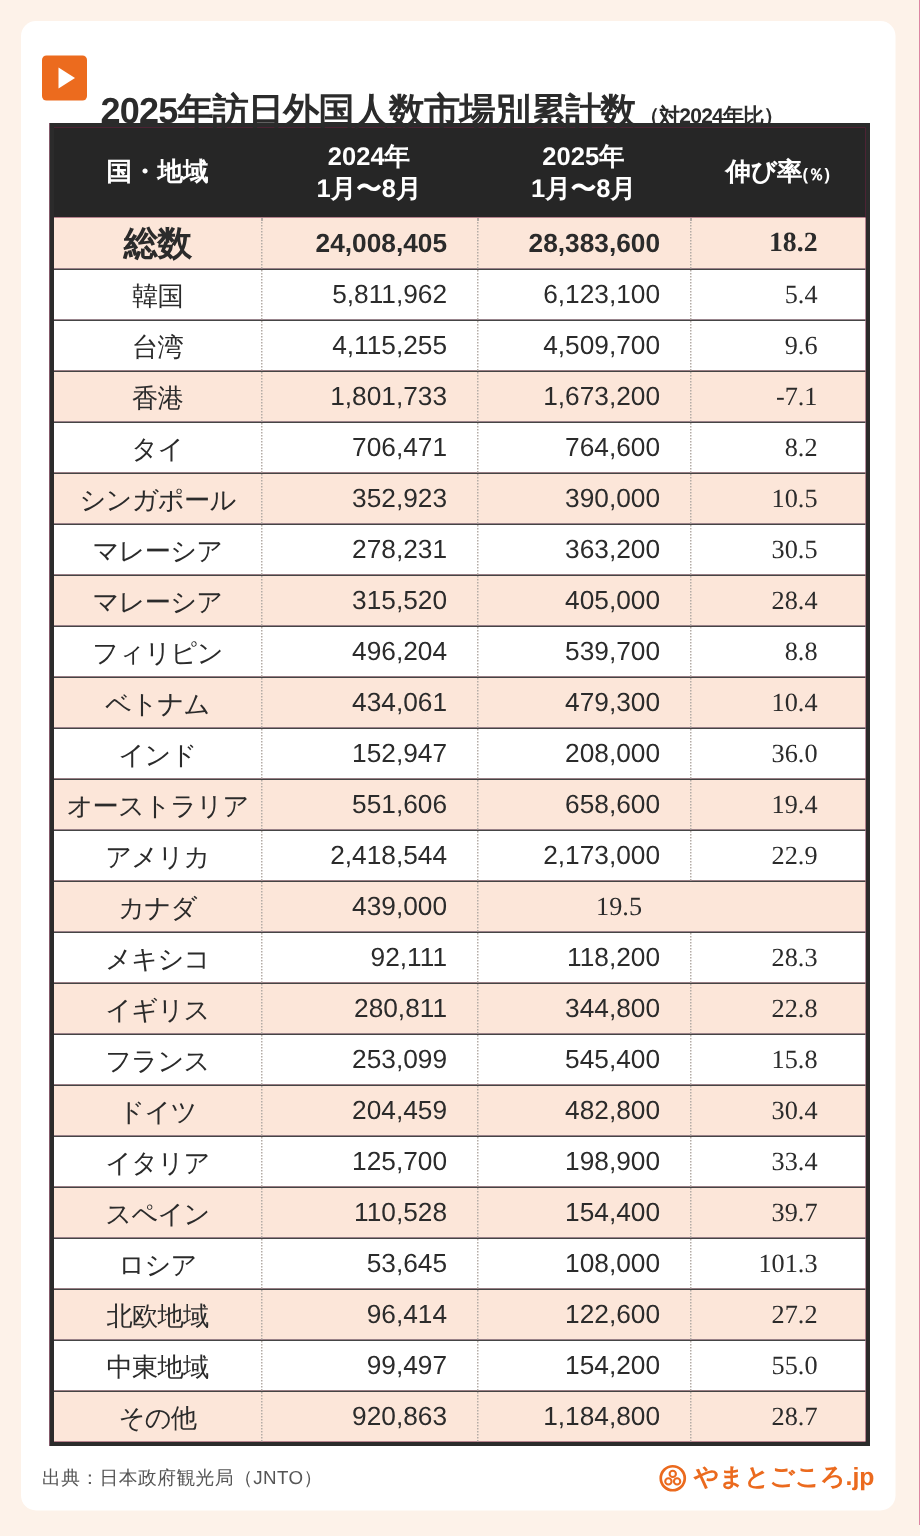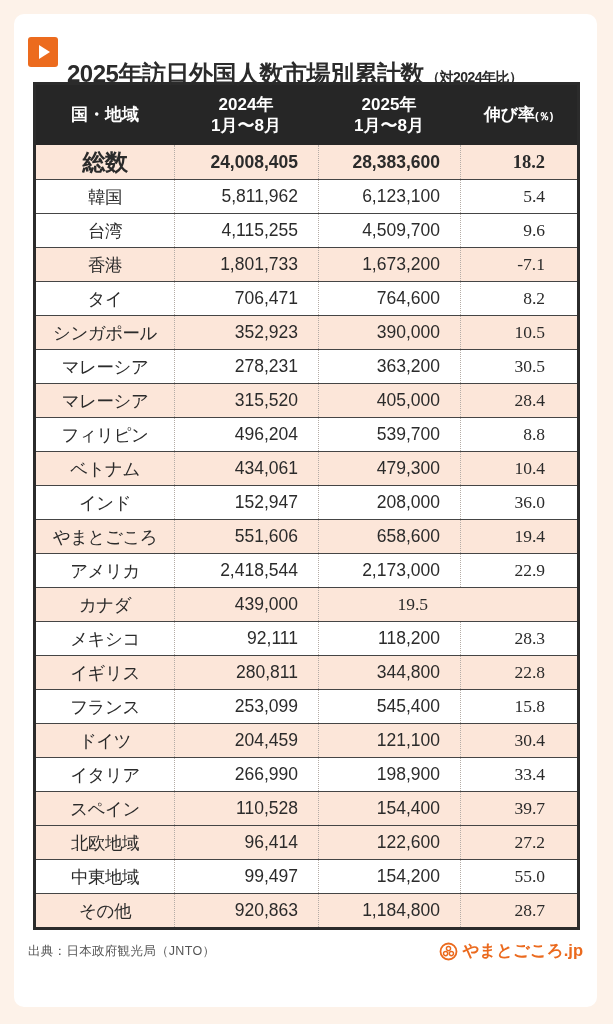--- a/index.html
+++ b/index.html
@@ -190,21 +190,21 @@
   </div>
 
   <div class="tr">
     <div class="td">インド</div>
     <div class="td num">152,947</div>
     <div class="td num">208,000</div>
     <div class="td rate">36.0</div>
   </div>
 
   <div class="tr shaded">
-    <div class="td">やまとごころ</div>
+    <div class="td">オーストラリア</div>
     <div class="td num">551,606</div>
     <div class="td num">658,600</div>
     <div class="td rate">19.4</div>
   </div>
 
   <div class="tr">
     <div class="td">アメリカ</div>
     <div class="td num">2,418,544</div>
     <div class="td num">2,173,000</div>
     <div class="td rate">22.9</div>
@@ -233,38 +233,44 @@
   <div class="tr">
     <div class="td">フランス</div>
     <div class="td num">253,099</div>
     <div class="td num">545,400</div>
     <div class="td rate">15.8</div>
   </div>
 
   <div class="tr shaded">
     <div class="td">ドイツ</div>
     <div class="td num">204,459</div>
-    <div class="td num">121,100</div>
+    <div class="td num">482,800</div>
     <div class="td rate">30.4</div>
   </div>
 
   <div class="tr">
     <div class="td">イタリア</div>
-    <div class="td num">266,990</div>
+    <div class="td num">125,700</div>
     <div class="td num">198,900</div>
     <div class="td rate">33.4</div>
   </div>
 
   <div class="tr shaded">
     <div class="td">スペイン</div>
     <div class="td num">110,528</div>
     <div class="td num">154,400</div>
     <div class="td rate">39.7</div>
   </div>
 
+  <div class="tr">
+    <div class="td">ロシア</div>
+    <div class="td num">53,645</div>
+    <div class="td num">108,000</div>
+    <div class="td rate">101.3</div>
+  </div>
 
   <div class="tr shaded">
     <div class="td">北欧地域</div>
     <div class="td num">96,414</div>
     <div class="td num">122,600</div>
     <div class="td rate">27.2</div>
   </div>
 
   <div class="tr">
     <div class="td">中東地域</div>

